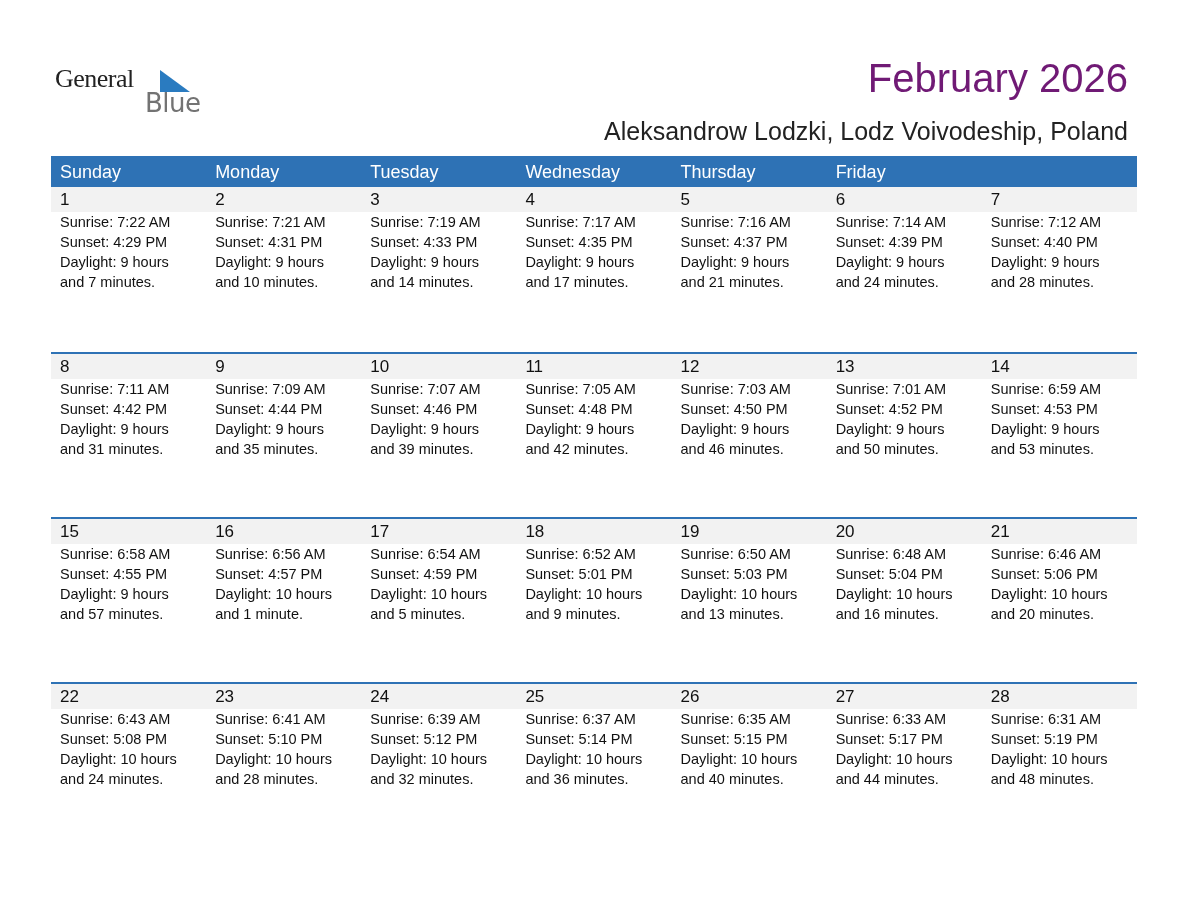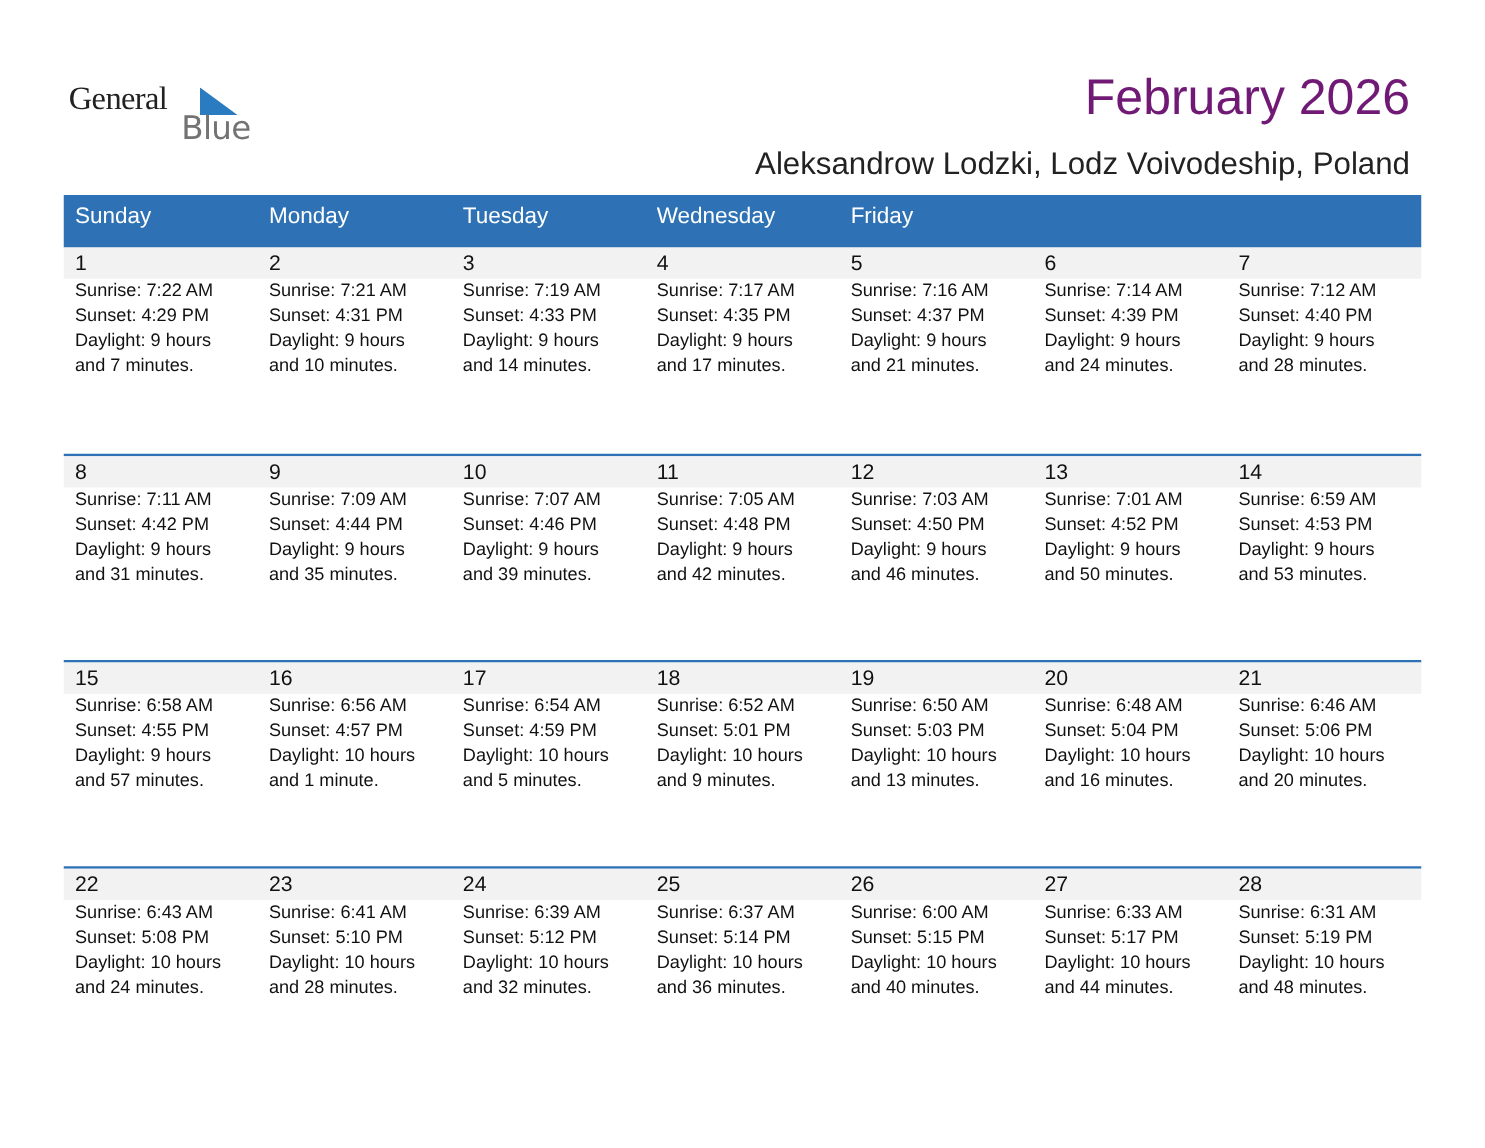--- a/index.html
+++ b/index.html
@@ -8,21 +8,21 @@
 
   .logo { position: absolute; left: 55px; top: 64px; width: 140px; height: 56px; }
   .logo-general { position: absolute; left: 0; top: 0; font-family: Liberation Serif, serif; font-size: 26px; color: #222; letter-spacing: -0.5px; }
   .logo-blue { position: absolute; left: 90px; top: 24px; font-family: "DejaVu Sans", sans-serif; font-size: 26px; color: #737373; letter-spacing: -0.5px; }
   .logo-tri-wrap { position: absolute; left: 105px; top: 6px; width: 30px; height: 22px; }
 
   .title { position: absolute; right: 60px; top: 56px; font-size: 40px; color: #701a75; text-align: right; }
   .subtitle { position: absolute; right: 60px; top: 117px; font-size: 25px; color: #222; text-align: center; }
 
   .cal { position: absolute; left: 51px; top: 156px; width: 1086px; }
-  .head-row { display: flex; height: 42px; background: #2e72b5; }
+  .head-row { display: flex; height: 31px; background: #2e72b5; }
   .head-cell { width: 155.14px; color: #ffffff; font-size: 18px; padding-left: 9px; line-height: 32px; }
 
   .week { position: relative; height: 165px; }
   .week + .week { border-top: 2px solid #2e72b5; }
   .date-band { position: absolute; left: 0; top: 0; width: 1086px; height: 25px; background: #f2f2f2; }
   .week-inner { position: relative; display: flex; }
   .day { width: 155.14px; padding-left: 9px; }
   .day-num { height: 25px; line-height: 25px; font-size: 17px; color: #111; }
   .day-line { font-size: 14.5px; line-height: 20px; color: #111; white-space: nowrap; }
   .week:first-of-type { }
@@ -42,20 +42,21 @@
 
 <div class="title">February 2026</div>
 <div class="subtitle">Aleksandrow Lodzki, Lodz Voivodeship, Poland</div>
 
 <div class="cal">
   <div class="head-row">
     <div class="head-cell">Sunday</div>
     <div class="head-cell">Monday</div>
     <div class="head-cell">Tuesday</div>
     <div class="head-cell">Wednesday</div>
+    <div class="head-cell">Thursday</div>
     <div class="head-cell">Friday</div>
   </div>
   <div id="weeks">
       <div class="week">
         <div class="date-band"></div>
         <div class="week-inner">
           <div class="day">
             <div class="day-num">1</div>
             <div class="day-line">Sunrise: 7:22 AM</div>
             <div class="day-line">Sunset: 4:29 PM</div>
@@ -240,21 +241,21 @@
           </div>
           <div class="day">
             <div class="day-num">25</div>
             <div class="day-line">Sunrise: 6:37 AM</div>
             <div class="day-line">Sunset: 5:14 PM</div>
             <div class="day-line">Daylight: 10 hours</div>
             <div class="day-line">and 36 minutes.</div>
           </div>
           <div class="day">
             <div class="day-num">26</div>
-            <div class="day-line">Sunrise: 6:00 AM</div>
+            <div class="day-line">Sunrise: 6:35 AM</div>
             <div class="day-line">Sunset: 5:15 PM</div>
             <div class="day-line">Daylight: 10 hours</div>
             <div class="day-line">and 40 minutes.</div>
           </div>
           <div class="day">
             <div class="day-num">27</div>
             <div class="day-line">Sunrise: 6:33 AM</div>
             <div class="day-line">Sunset: 5:17 PM</div>
             <div class="day-line">Daylight: 10 hours</div>
             <div class="day-line">and 44 minutes.</div>

